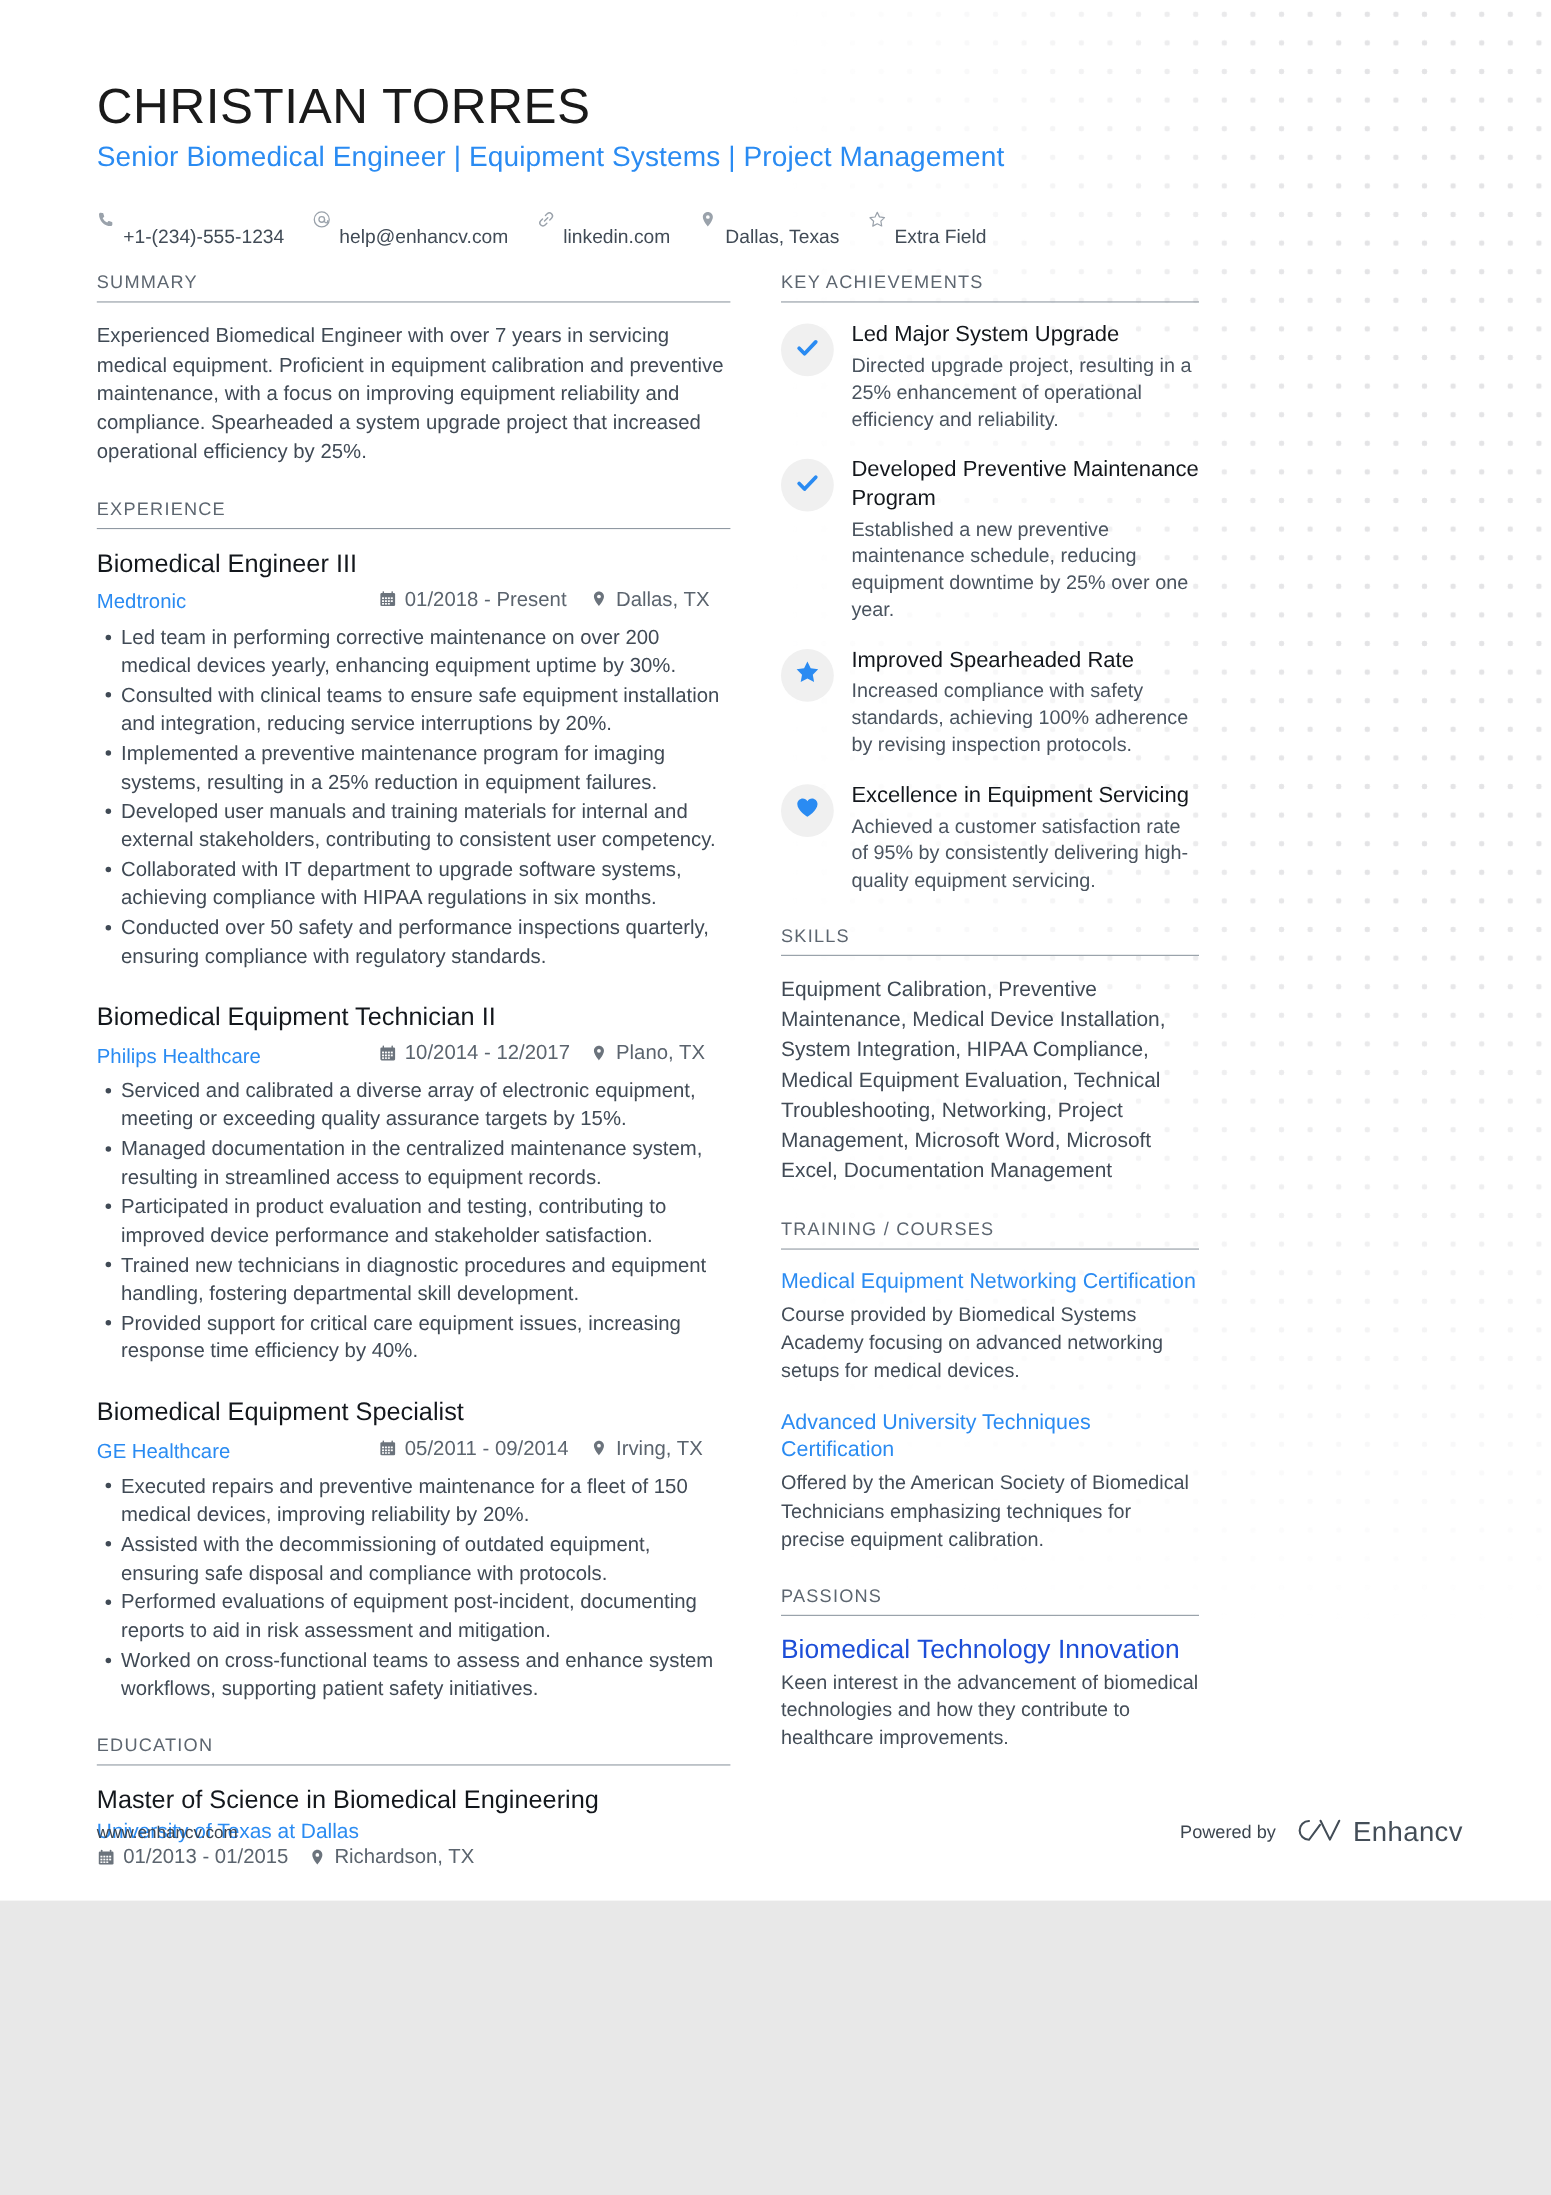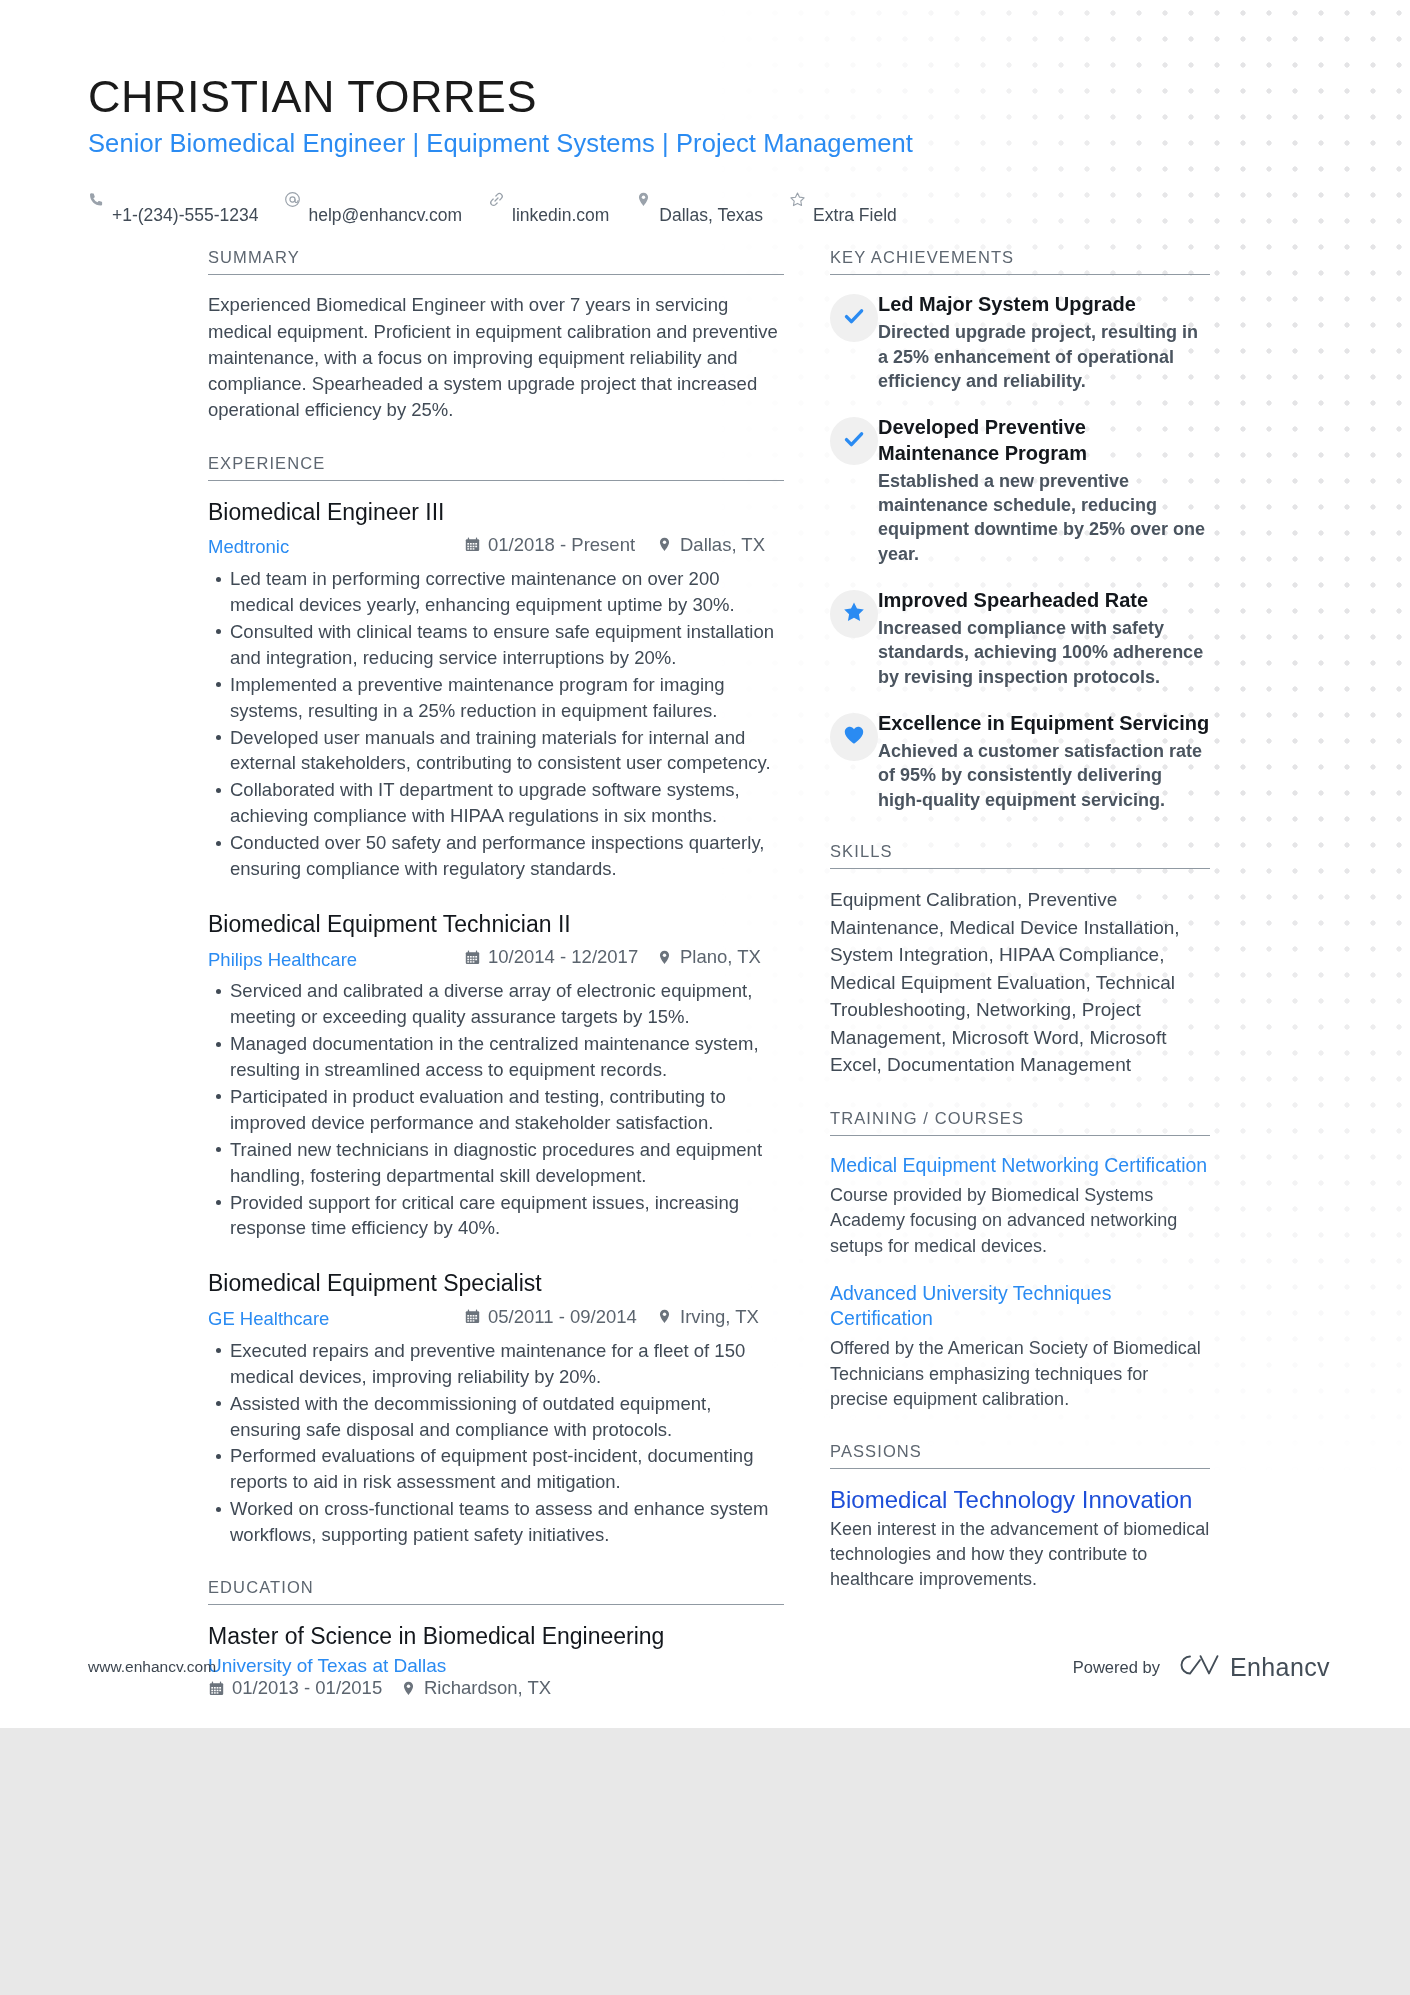--- a/index.html
+++ b/index.html
@@ -73,21 +73,20 @@
   .contact-item { display: flex; align-items: center; gap: 7px; white-space: nowrap; }
   .contact-item .ci-ico { display: inline-flex; align-items: center; color: #9aa2ab; }
   .contact-item .ci-txt { color: #414b56; margin-top: 32px; }
 
   
   .columns {
     display: flex;
     margin-top: 22px;
     gap: 46px;
     align-items: flex-start;
-    justify-content: center;
   }
   .col-left  { width: 576px; flex: 0 0 576px; }
   .col-right { width: 380px; flex: 0 0 380px; }
 
   
   .sec-head {
     font-size: 16.5px;
     letter-spacing: 1.1px;
     color: #5d6670;
     font-weight: 400;
@@ -149,21 +148,21 @@
     top: 10.5px;
     width: 5px;
     height: 5px;
     border-radius: 50%;
     background: #404a55;
   }
   .edu-school { color: #2a8bf2; font-size: 19px; margin-bottom: 0; }
   .edu-line { display: flex; align-items: baseline; font-size: 18.5px; }
 
   
-  .ach { display: flex; margin-bottom: 22px; align-items: flex-start; font-weight: bold; }
+  .ach { display: flex; gap: 16px; margin-bottom: 22px; align-items: flex-start; }
   .ach:last-child { margin-bottom: 0; }
   .ach-badge {
     flex: 0 0 48px;
     width: 48px; height: 48px;
     border-radius: 50%;
     background: #f0f0f0;
     display: flex; align-items: center; justify-content: center;
     margin-top: 2px;
   }
   .ach-body { flex: 1 1 auto; }

